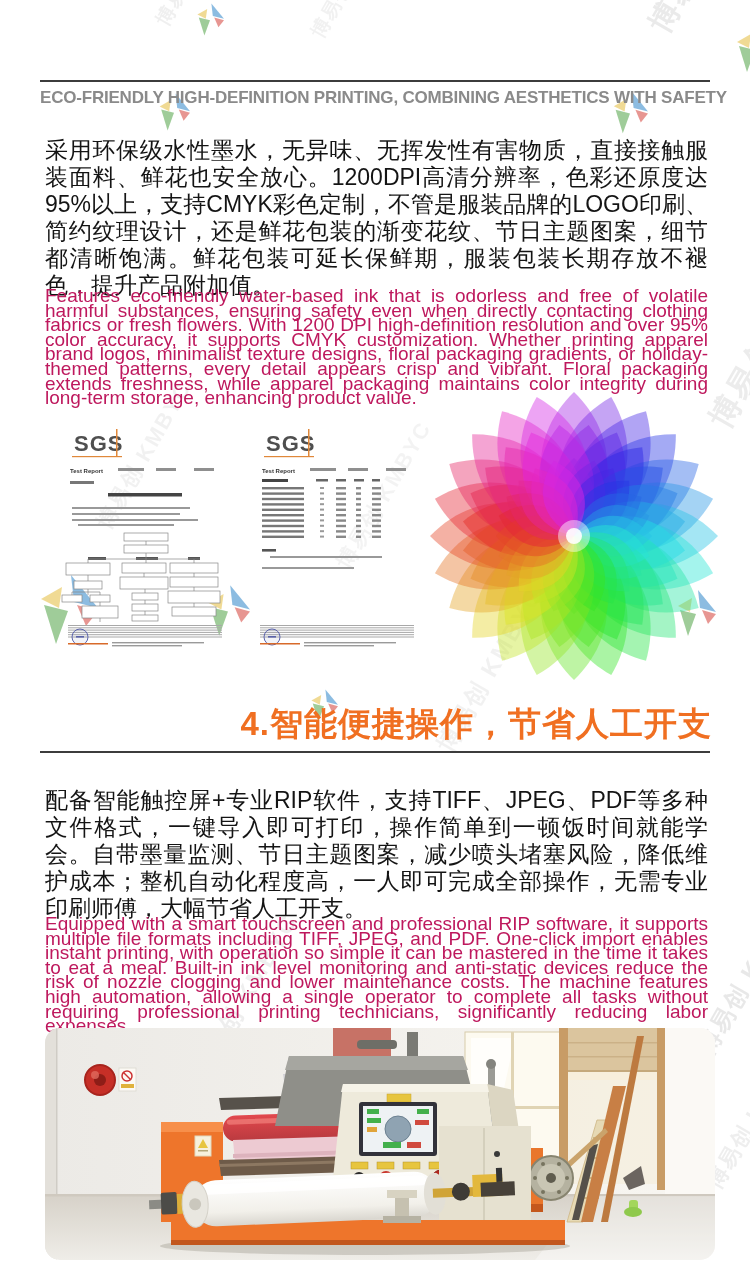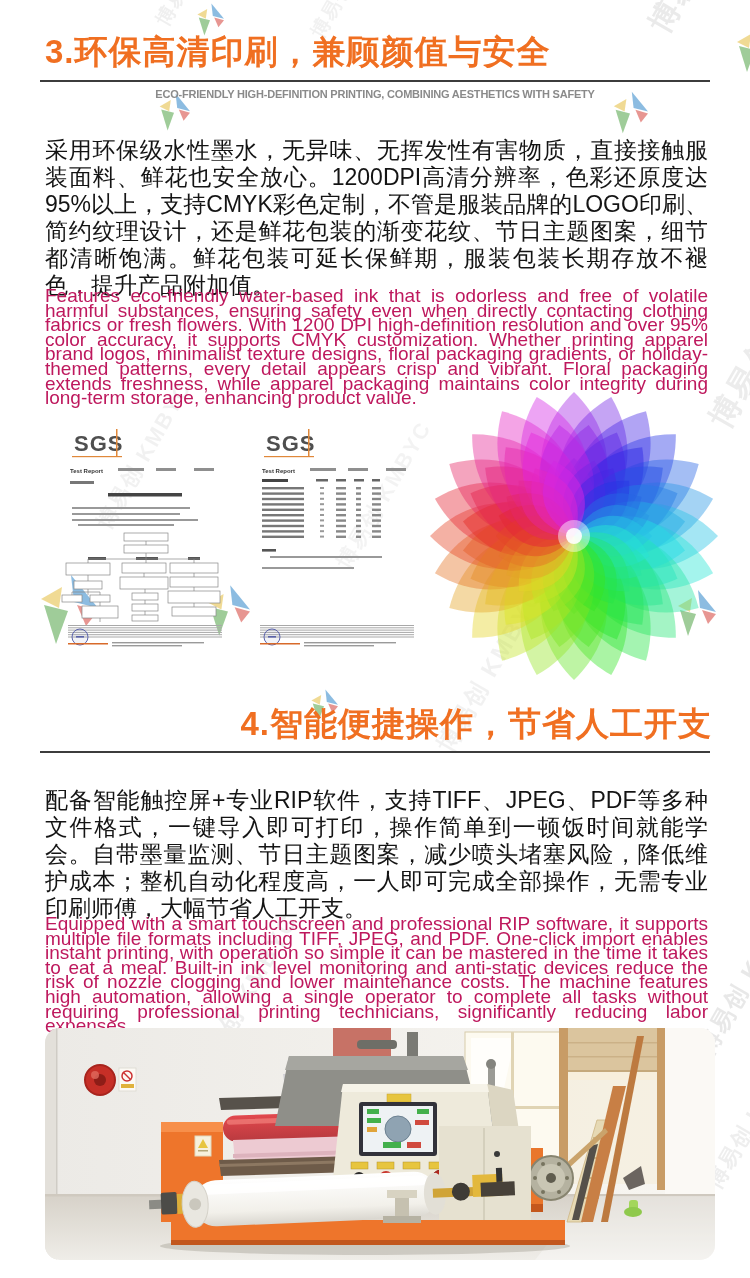--- a/index.html
+++ b/index.html
@@ -4,21 +4,21 @@
 <style>
   html,body{margin:0;padding:0;background:#fff;}
   .page{position:relative;width:750px;height:1278px;background:#ffffff;overflow:hidden;
         font-family:"Liberation Sans","DejaVu Sans",sans-serif;}
   .h-orange{position:absolute;color:#f06f21;font-weight:800;font-size:33px;letter-spacing:1px;white-space:nowrap;}
   #h3{left:45px;top:30px;}
   #h4{right:38px;top:702px;text-align:left;}
   .rule{position:absolute;left:40px;right:40px;height:0;border-top:2px solid #3c3c3c;}
   #rule3{top:80px;}
   #rule4{top:751px;}
-  .sub{position:absolute;color:#8a8a8a;font-weight:700;font-size:11px;letter-spacing:-0.2px;white-space:nowrap;}
+  .sub{position:absolute;color:#8a8a8a;font-weight:700;font-size:17px;letter-spacing:-0.2px;white-space:nowrap;}
   #sub3{left:40px;right:40px;top:88px;text-align:center;}
   #sub4{left:40px;right:40px;top:759px;text-align:right;}
   .zh{position:absolute;left:45px;width:663px;color:#141414;font-size:23px;line-height:27px;
       text-align:justify;font-weight:500;}
   #zh3{top:137px;}
   #zh4{top:787px;}
   .en{position:absolute;left:45px;width:663px;color:#be185d;font-size:19px;line-height:14.6px;text-align:justify;}
   #en3{top:289px;}
   #en4{top:917px;}
   .cert{position:absolute;top:415px;width:170px;height:235px;}
@@ -98,21 +98,20 @@
           <polygon points="2,18 16,10 14,24" fill="#e4bd3e"></polygon>
         </svg></div>
       <div class="wmlogo" style="left: 310px; top: 688px; transform: scale(0.7); opacity: 0.55;"><svg width="44" height="50" viewBox="0 0 44 50">
           <polygon points="22,2 40,24 24,20" fill="#2f86c9"></polygon>
           <polygon points="40,26 26,22 32,36" fill="#d5423a"></polygon>
           <polygon points="12,48 4,22 20,26" fill="#52a447"></polygon>
           <polygon points="2,18 16,10 14,24" fill="#e4bd3e"></polygon>
         </svg></div>
     </div>
 
-  <div id="h3" class="h-orange">3.环保高清印刷，兼顾颜值与安全</div>
   <div id="rule3" class="rule"></div>
   <div id="sub3" class="sub">ECO-FRIENDLY HIGH-DEFINITION PRINTING, COMBINING AESTHETICS WITH SAFETY</div>
   <div id="zh3" class="zh">采用环保级水性墨水，无异味、无挥发性有害物质，直接接触服装面料、鲜花也安全放心。1200DPI高清分辨率，色彩还原度达95%以上，支持CMYK彩色定制，不管是服装品牌的LOGO印刷、简约纹理设计，还是鲜花包装的渐变花纹、节日主题图案，细节都清晰饱满。鲜花包装可延长保鲜期，服装包装长期存放不褪色，提升产品附加值。</div>
   <div id="en3" class="en">Features eco-friendly water-based ink that is odorless and free of volatile harmful substances, ensuring safety even when directly contacting clothing fabrics or fresh flowers. With 1200 DPI high-definition resolution and over 95% color accuracy, it supports CMYK customization. Whether printing apparel brand logos, minimalist texture designs, floral packaging gradients, or holiday-themed patterns, every detail appears crisp and vibrant. Floral packaging extends freshness, while apparel packaging maintains color integrity during long-term storage, enhancing product value.</div>
 
   <div id="cert1" class="cert">
     <svg id="cert1svg" width="170" height="235" viewBox="0 0 170 235">
         <text x="14" y="36" font-size="22" font-weight="bold" fill="#4f4f4f" font-family="Liberation Sans, sans-serif" letter-spacing="1">SGS</text>
         <rect x="56" y="14" width="1.5" height="28" fill="#e0883a"></rect>
         <rect x="12" y="41" width="50" height="1.2" fill="#e0883a"></rect>

